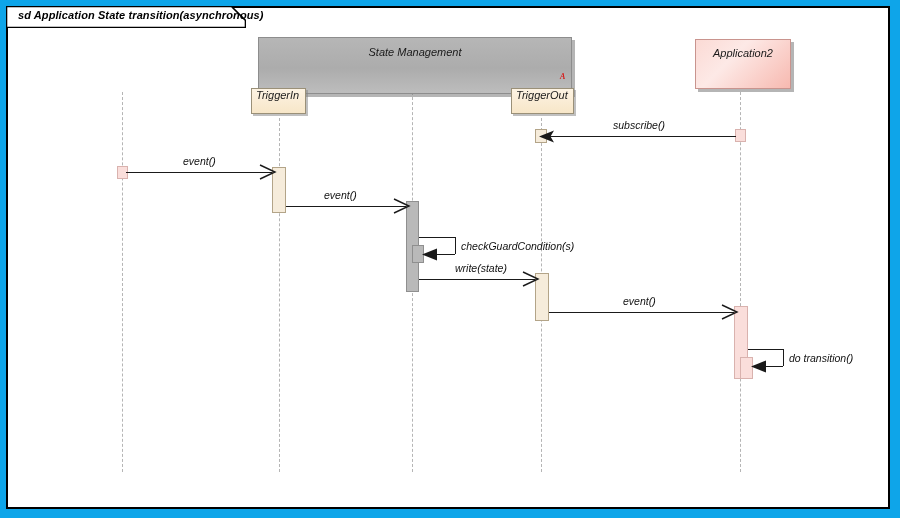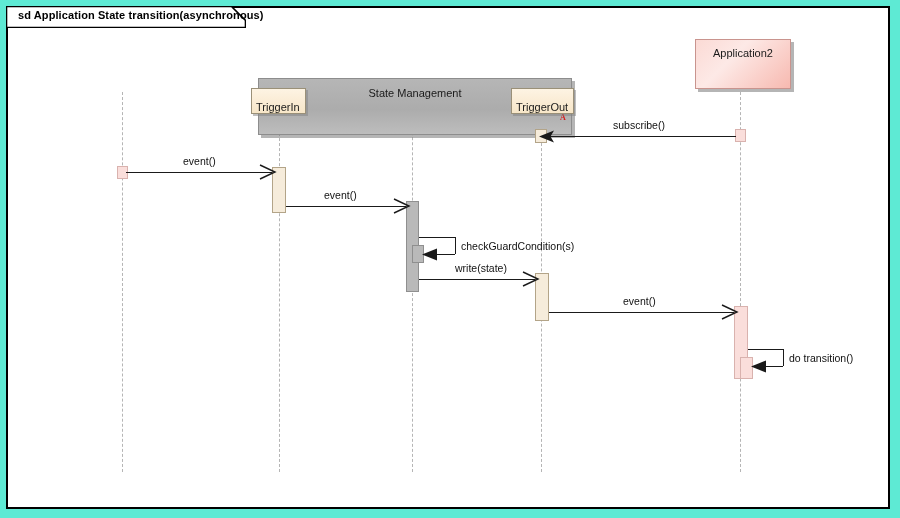--- a/index.html
+++ b/index.html
@@ -5,22 +5,23 @@
   html, body {
     margin: 0;
     padding: 0;
     background: #ffffff;
     font-family: "Liberation Sans", sans-serif;
   }
   #canvas {
     position: relative;
     width: 900px;
     height: 518px;
-    background: #5eead4;
+    background: #0ea5e9;
     overflow: hidden;
+    font-style: italic;
   }
   
   #frame {
     position: absolute;
     left: 6px;
     top: 6px;
     width: 884px;
     height: 503px;
     border: 2px solid #000000;
     box-sizing: border-box;
@@ -69,21 +70,21 @@
     padding-top: 7px;
   }
   .head-group {
     background: linear-gradient(180deg, #b6b6b6 0%, #acacac 55%, #bdbdbd 100%);
     border-color: #8d8d8d;
     padding-top: 8px;
   }
   .head-port {
     background: linear-gradient(180deg, #fdf3e3 0%, #f7e6c8 100%);
     border-color: #9a9078;
-    padding-top: 12px;
+    padding-top: 0;
     text-align: left;
     padding-left: 4px;
     box-shadow: 2px 2px 0 rgba(130,130,130,0.5);
   }
 
   
   #group-marker {
     position: absolute;
     font-size: 8px;
     font-weight: bold;
@@ -136,21 +137,21 @@
     <div id="frame-tab-text">sd Application State transition(asynchronous)</div>
   </div>
 
   <div class="lifeline" style="left:122px; top:92px; height:380px;"></div>
   <div class="lifeline" style="left:279px; top:118px; height:354px;"></div>
   <div class="lifeline" style="left:412px; top:92px; height:380px;"></div>
   <div class="lifeline" style="left:541px; top:118px; height:354px;"></div>
   <div class="lifeline" style="left:740px; top:92px; height:380px;"></div>
 
 
-  <div class="head head-group" style="left:258px; top:37px; width:314px; height:57px;margin-top:41px;">
+  <div class="head head-group" style="left:258px; top:37px; width:314px; height:57px;">
     <span>State Management</span>
     <div id="group-marker" style="left:301px; top:35px;">A</div>
   </div>
 
   <div class="head head-port" style="left:251px; top:88px; width:55px; height:26px;">
     <span>TriggerIn</span>
   </div>
 
   <div class="head head-port" style="left:511px; top:88px; width:63px; height:26px;">
     <span>TriggerOut</span>

